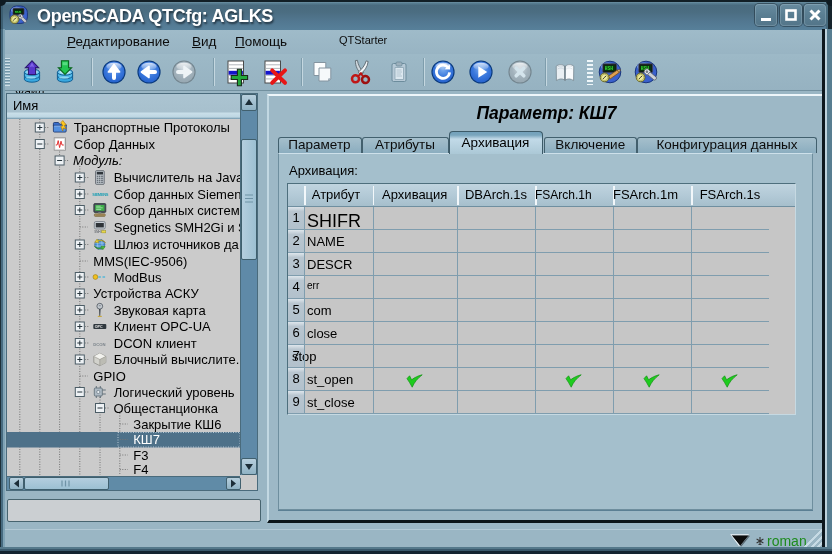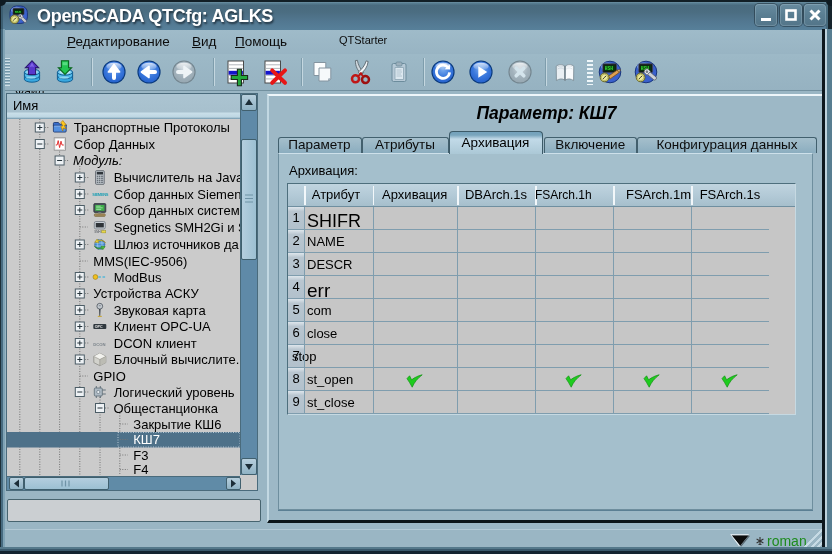--- a/index.html
+++ b/index.html
@@ -460,35 +460,35 @@
     <div class="abs" style="left:288px;top:184px;width:507px;height:23px;background:linear-gradient(180deg,#c0d4df 0%,#b2c9d6 55%,#a6bfcc 100%);border-bottom:1px solid #6f8fa0;"></div>
     <div class="abs" style="left:304px;top:185.5px;width:1.5px;height:19px;background:#f2f7fa;"></div>
     <div class="abs" style="left:304px;top:184px;width:64px;height:22px;text-align:center;font-size:13px;color:#000;line-height:22px;">Атрибут</div>
     <div class="abs" style="left:372.5px;top:185.5px;width:1.5px;height:19px;background:#f2f7fa;"></div>
     <div class="abs" style="left:372.5px;top:184px;width:84.5px;height:22px;text-align:center;font-size:13px;color:#000;line-height:22px;">Архивация</div>
     <div class="abs" style="left:457px;top:185.5px;width:1.5px;height:19px;background:#f2f7fa;"></div>
     <div class="abs" style="left:457px;top:184px;width:78px;height:22px;text-align:center;font-size:13px;color:#000;line-height:22px;">DBArch.1s</div>
     <div class="abs" style="left:535px;top:185.5px;width:1.5px;height:19px;background:#f2f7fa;"></div>
     <div class="abs" style="left:535px;top:184px;width:54px;height:22px;text-align:center;font-size:12px;color:#000;line-height:22px;">FSArch.1h</div>
     <div class="abs" style="left:613px;top:185.5px;width:1.5px;height:19px;background:#f2f7fa;"></div>
-    <div class="abs" style="left:613px;top:184px;width:78px;height:22px;text-align:right;font-size:13px;color:#000;line-height:22px;">FSArch.1m</div>
+    <div class="abs" style="left:613px;top:184px;width:78px;height:22px;text-align:left;font-size:13px;color:#000;line-height:22px;">FSArch.1m</div>
     <div class="abs" style="left:691px;top:185.5px;width:1.5px;height:19px;background:#f2f7fa;"></div>
     <div class="abs" style="left:691px;top:184px;width:78px;height:22px;text-align:center;font-size:13px;color:#000;line-height:22px;">FSArch.1s</div>
     <div class="abs" style="left:288px;top:207px;width:16px;height:23px;background:linear-gradient(180deg,#dee6ec 0%,#b9c6d0 20%,#b2c1cc 100%);border-bottom:1px solid #7f9dae;text-align:center;font-size:13px;line-height:22px;color:#000;">1</div>
     <div class="abs" style="left:304px;top:207px;width:465px;height:23px;border-bottom:1px solid #7f9dae;"></div>
     <div class="abs" style="left:307px;top:211px;font-size:18px;color:#000;">SHIFR</div>
     <div class="abs" style="left:288px;top:230px;width:16px;height:23px;background:linear-gradient(180deg,#dee6ec 0%,#b9c6d0 20%,#b2c1cc 100%);border-bottom:1px solid #7f9dae;text-align:center;font-size:13px;line-height:22px;color:#000;">2</div>
     <div class="abs" style="left:304px;top:230px;width:465px;height:23px;border-bottom:1px solid #7f9dae;"></div>
     <div class="abs" style="left:307px;top:234px;font-size:13px;color:#000;">NAME</div>
     <div class="abs" style="left:288px;top:253px;width:16px;height:23px;background:linear-gradient(180deg,#dee6ec 0%,#b9c6d0 20%,#b2c1cc 100%);border-bottom:1px solid #7f9dae;text-align:center;font-size:13px;line-height:22px;color:#000;">3</div>
     <div class="abs" style="left:304px;top:253px;width:465px;height:23px;border-bottom:1px solid #7f9dae;"></div>
     <div class="abs" style="left:307px;top:257px;font-size:13px;color:#000;">DESCR</div>
     <div class="abs" style="left:288px;top:276px;width:16px;height:23px;background:linear-gradient(180deg,#dee6ec 0%,#b9c6d0 20%,#b2c1cc 100%);border-bottom:1px solid #7f9dae;text-align:center;font-size:13px;line-height:22px;color:#000;">4</div>
     <div class="abs" style="left:304px;top:276px;width:465px;height:23px;border-bottom:1px solid #7f9dae;"></div>
-    <div class="abs" style="left:307px;top:280px;font-size:19px;color:#000;">err</div>
+    <div class="abs" style="left:307px;top:280px;font-size:10px;color:#000;">err</div>
     <div class="abs" style="left:288px;top:299px;width:16px;height:23px;background:linear-gradient(180deg,#dee6ec 0%,#b9c6d0 20%,#b2c1cc 100%);border-bottom:1px solid #7f9dae;text-align:center;font-size:13px;line-height:22px;color:#000;">5</div>
     <div class="abs" style="left:304px;top:299px;width:465px;height:23px;border-bottom:1px solid #7f9dae;"></div>
     <div class="abs" style="left:307px;top:303px;font-size:13px;color:#000;">com</div>
     <div class="abs" style="left:288px;top:322px;width:16px;height:23px;background:linear-gradient(180deg,#dee6ec 0%,#b9c6d0 20%,#b2c1cc 100%);border-bottom:1px solid #7f9dae;text-align:center;font-size:13px;line-height:22px;color:#000;">6</div>
     <div class="abs" style="left:304px;top:322px;width:465px;height:23px;border-bottom:1px solid #7f9dae;"></div>
     <div class="abs" style="left:307px;top:326px;font-size:13px;color:#000;">close</div>
     <div class="abs" style="left:288px;top:345px;width:16px;height:23px;background:linear-gradient(180deg,#dee6ec 0%,#b9c6d0 20%,#b2c1cc 100%);border-bottom:1px solid #7f9dae;text-align:center;font-size:13px;line-height:22px;color:#000;">7</div>
     <div class="abs" style="left:304px;top:345px;width:465px;height:23px;border-bottom:1px solid #7f9dae;"></div>
     <div class="abs" style="left:292px;top:349px;font-size:13px;color:#000;">stop</div>
     <div class="abs" style="left:288px;top:368px;width:16px;height:23px;background:linear-gradient(180deg,#dee6ec 0%,#b9c6d0 20%,#b2c1cc 100%);border-bottom:1px solid #7f9dae;text-align:center;font-size:13px;line-height:22px;color:#000;">8</div>

